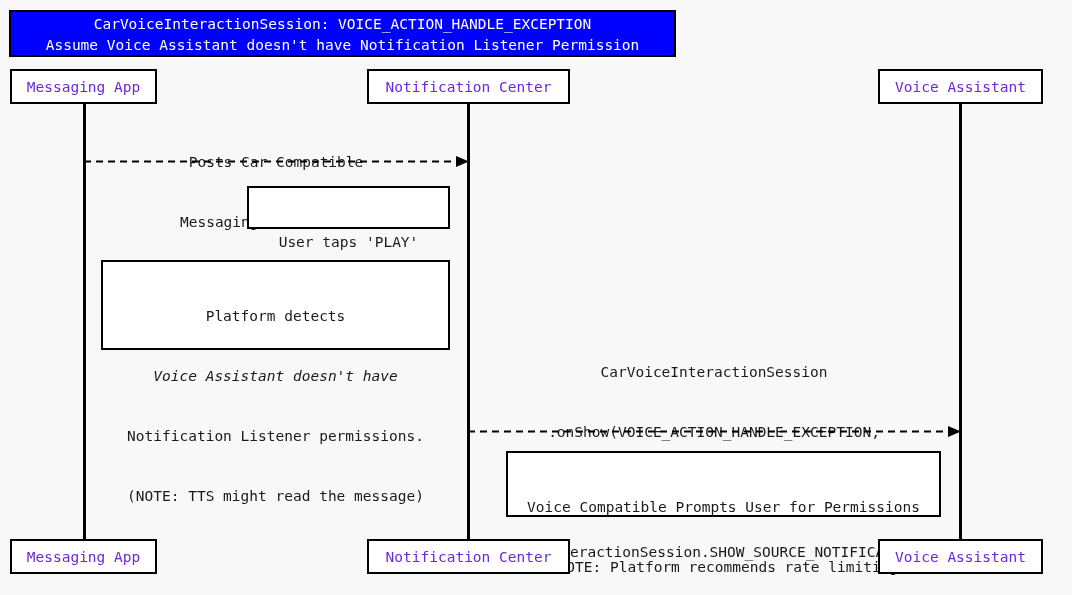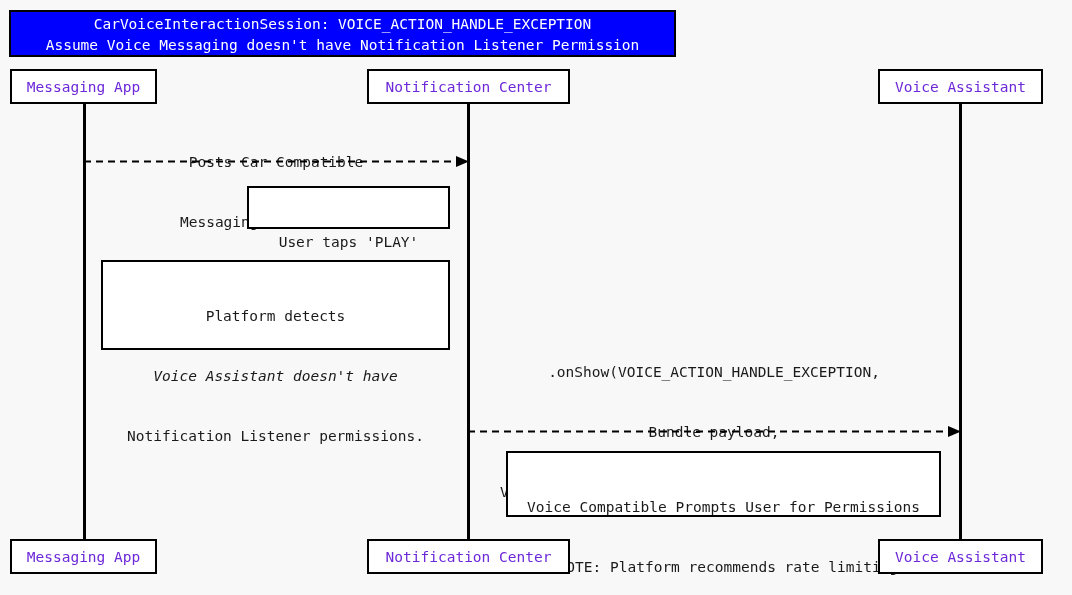--- a/index.html
+++ b/index.html
@@ -97,21 +97,21 @@
     display: block;
   }
 </style>
 </head>
 <body>
 
 <div id="canvas">
 
   <div class="title-banner">
     <span class="title-line">CarVoiceInteractionSession: VOICE_ACTION_HANDLE_EXCEPTION</span>
-    <span class="title-line">Assume Voice Messaging doesn't have Notification Listener Permission</span>
+    <span class="title-line">Assume Voice Assistant doesn't have Notification Listener Permission</span>
   </div>
 
   <div class="lifeline" style="left:83px; top:103px; height:437px;"></div>
   <div class="lifeline" style="left:467px; top:103px; height:437px;"></div>
   <div class="lifeline" style="left:959px; top:103px; height:437px;"></div>
 
   <div class="participant" style="left:10px; top:69px; width:147px;">
     <span>Messaging App</span>
   </div>
 
@@ -137,23 +137,25 @@
 
   <div class="note" style="left:247px; top:186px; width:203px; height:43px;">
     <span style="display:block;">User taps 'PLAY'</span>
     <span style="display:block;">on Msg Notification</span>
   </div>
 
   <div class="note" style="left:101px; top:260px; width:349px; height:90px;">
     <span style="display:block;">Platform detects</span>
     <span style="display:block;font-style:italic;">Voice Assistant doesn't have</span>
     <span style="display:block;">Notification Listener permissions.</span>
+    <span style="display:block;">(NOTE: TTS might read the message)</span>
   </div>
 
   <div class="msg-label" style="left:468px; top:322px; width:492px;">
+    <span style="display:block;">CarVoiceInteractionSession</span>
     <span style="display:block;">.onShow(VOICE_ACTION_HANDLE_EXCEPTION,</span>
     <span style="display:block;">Bundle payload,</span>
     <span style="display:block;">VoiceInteractionSession.SHOW_SOURCE_NOTIFICATION)</span>
   </div>
 
   <div class="arrow" style="left:468px; top:426px; width:494px;">
     <svg width="494" height="11" viewBox="0 0 494 11">
       <line x1="0" y1="5.5" x2="481" y2="5.5" stroke="#000000" stroke-width="2.2" stroke-dasharray="7,5"></line>
       <polygon points="480,0 493,5.5 480,11" fill="#000000"></polygon>
     </svg>

